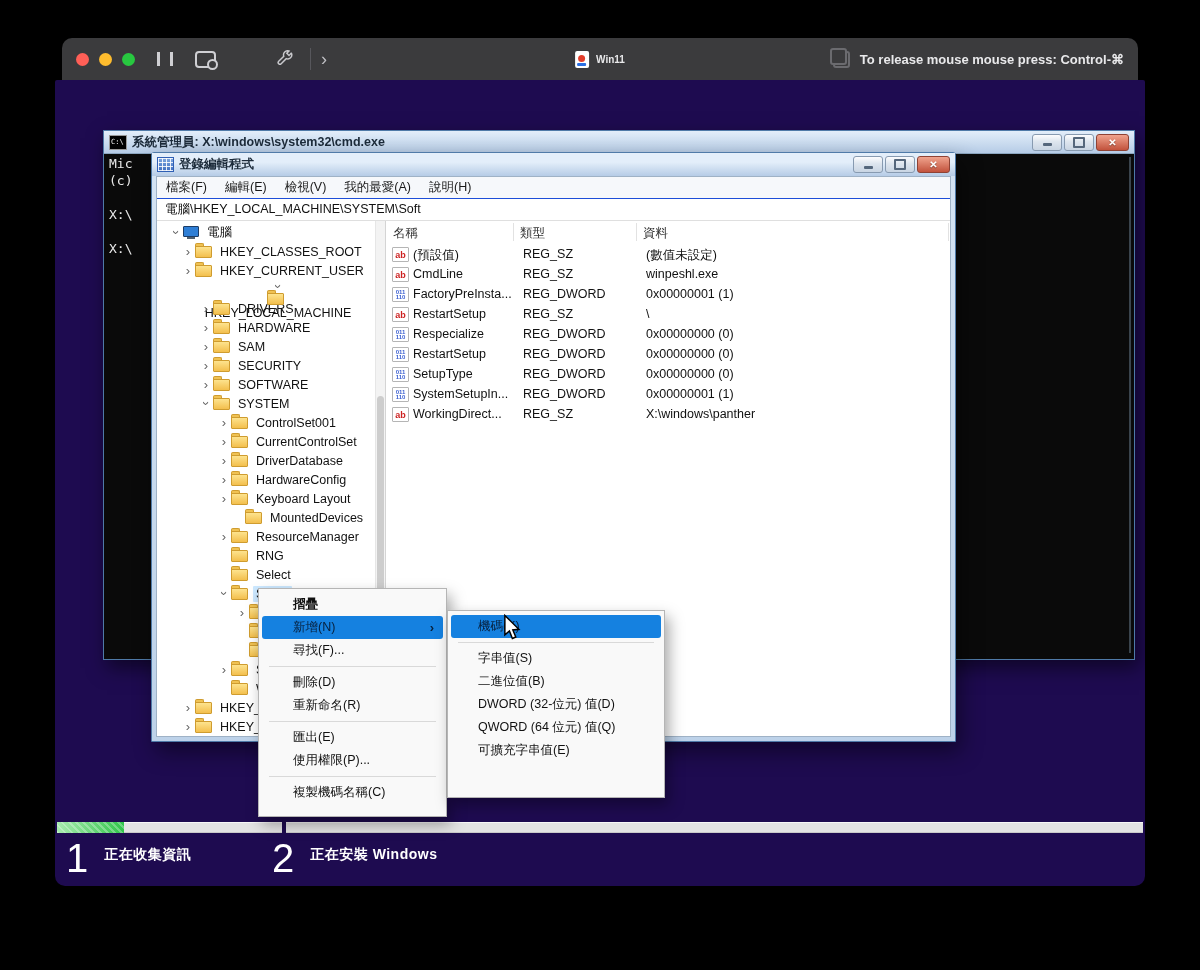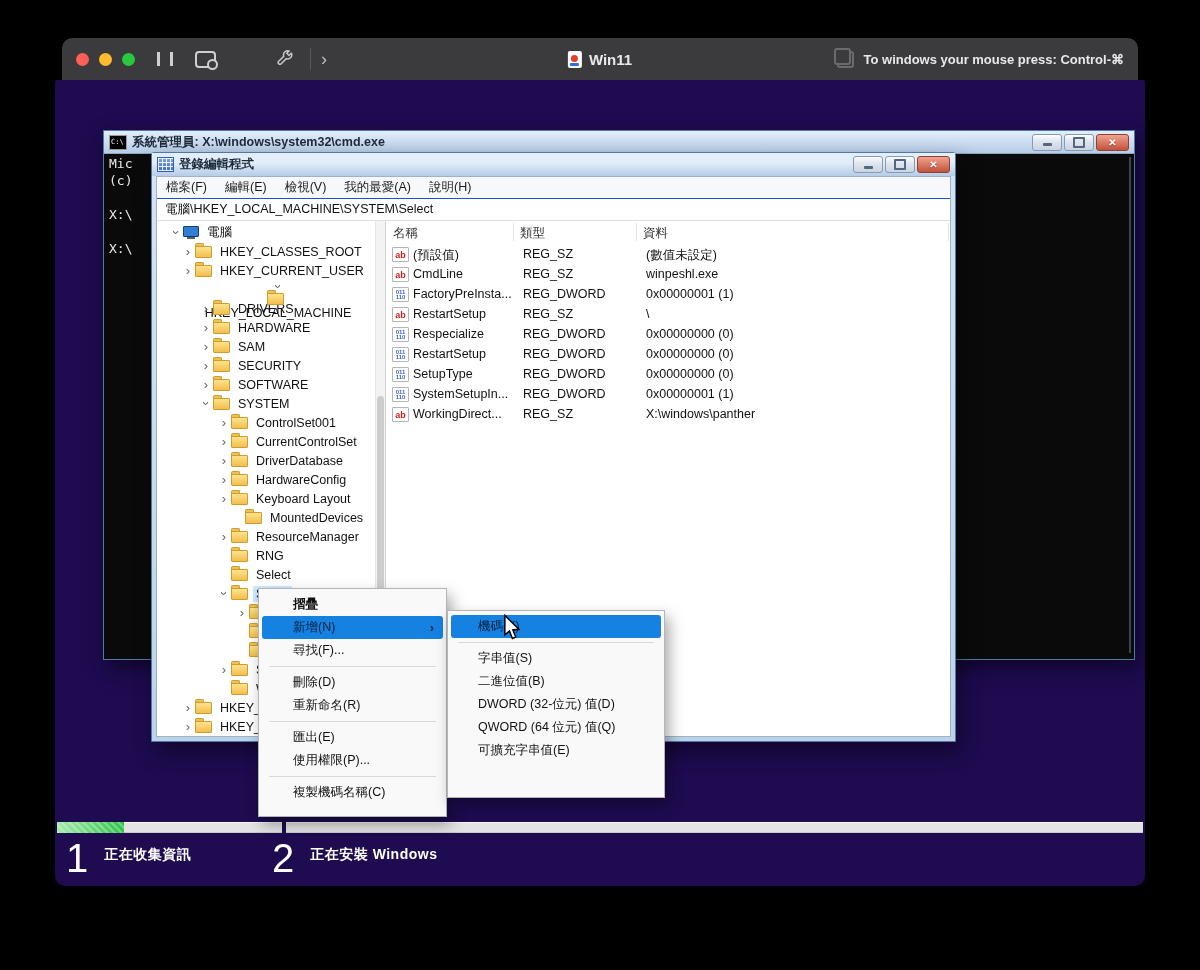--- a/index.html
+++ b/index.html
@@ -12,21 +12,21 @@
   .tl.yellow{background:var(--traffic-yellow)}
   .tl.green{background:var(--traffic-green)}
   .tb-ico{color:#cfcfd3;margin-left:22px;display:flex;align-items:center;flex:none}
   .pauseicon{width:10px;height:14px;border-left:3px solid #cfcfd3;border-right:3px solid #cfcfd3}
   .snapicon{width:17px;height:13px;border:2px solid #cfcfd3;border-radius:4px;position:relative}
   .snapicon::after{content:'';position:absolute;right:-4px;bottom:-4px;width:7px;height:7px;
     border:2px solid #cfcfd3;border-radius:50%;background:var(--mac-titlebar-bg)}
   .tb-sep{width:1px;height:22px;background:#57575c;margin-left:16px}
   .chev{font-size:18px;line-height:18px;color:#bfbfc4;margin-left:10px}
   .mac-title{position:absolute;left:50%;transform:translateX(-50%);display:flex;align-items:center;gap:7px;
-    color:var(--mac-titlebar-text);font-size:15px;font-weight:bold}
+    color:var(--mac-titlebar-text);font-size:10px;font-weight:bold}
   .docicon{width:14px;height:17px;background:#fff;border-radius:2px;position:relative}
   .docicon::before{content:'';position:absolute;left:3px;top:4px;width:7px;height:7px;background:#e33e2b;border-radius:50%}
   .docicon::after{content:'';position:absolute;left:2px;bottom:2px;width:9px;height:3px;background:#2b6fe3;border-radius:1px}
   .mac-right{position:absolute;right:14px;display:flex;align-items:center;gap:10px;
     color:var(--mac-titlebar-text);font-size:13px;font-weight:bold}
   .relicon{width:13px;height:13px;border:2px solid #77777c;border-radius:3px;position:relative;opacity:.8}
   .relicon::before{content:'';position:absolute;left:-5px;top:-5px;width:13px;height:13px;border:2px solid #77777c;
     border-radius:3px;background:var(--mac-titlebar-bg)}
   
   .vm-screen{position:absolute;left:55px;top:80px;width:1090px;height:806px;
@@ -147,21 +147,21 @@
     </svg>
   </span>
   <span class="tb-sep"></span>
   <span class="chev"><span>›</span></span>
   <span class="mac-title">
     <span class="docicon"></span>
     <span>Win11</span>
   </span>
   <span class="mac-right">
     <span class="relicon"></span>
-    <span>To windows your mouse press: Control-⌘</span>
+    <span>To release mouse mouse press: Control-⌘</span>
   </span>
 </div>
 
 <div class="vm-screen">
 
   <div class="cmd-window">
     <div class="titlebar cmd-titlebar">
       <span class="cmdicon">C:\</span>
       <span class="win-title">系統管理員: X:\windows\system32\cmd.exe</span>
       <span class="win-buttons">
@@ -205,21 +205,21 @@
     </div>
     <div class="reg-inner">
       <div class="reg-menubar">
           <span class="mb-item">檔案(F)</span>
           <span class="mb-item">編輯(E)</span>
           <span class="mb-item">檢視(V)</span>
           <span class="mb-item">我的最愛(A)</span>
           <span class="mb-item">說明(H)</span>
         </div>
       <div class="reg-address">
-        <span>電腦\HKEY_LOCAL_MACHINE\SYSTEM\Select</span>
+        <span>電腦\HKEY_LOCAL_MACHINE\SYSTEM\Soft</span>
       </div>
       <div class="reg-body">
         <div class="tree-pane">
           <div class="tree-rows">
               <div class="tree-row" style="padding-left: 12px;">
                 <span class="exp open">›</span>
                 <span class="cicon"></span>
                 <span class="tlabel">電腦</span>
               </div>
               <div class="tree-row" style="padding-left: 24px;">

